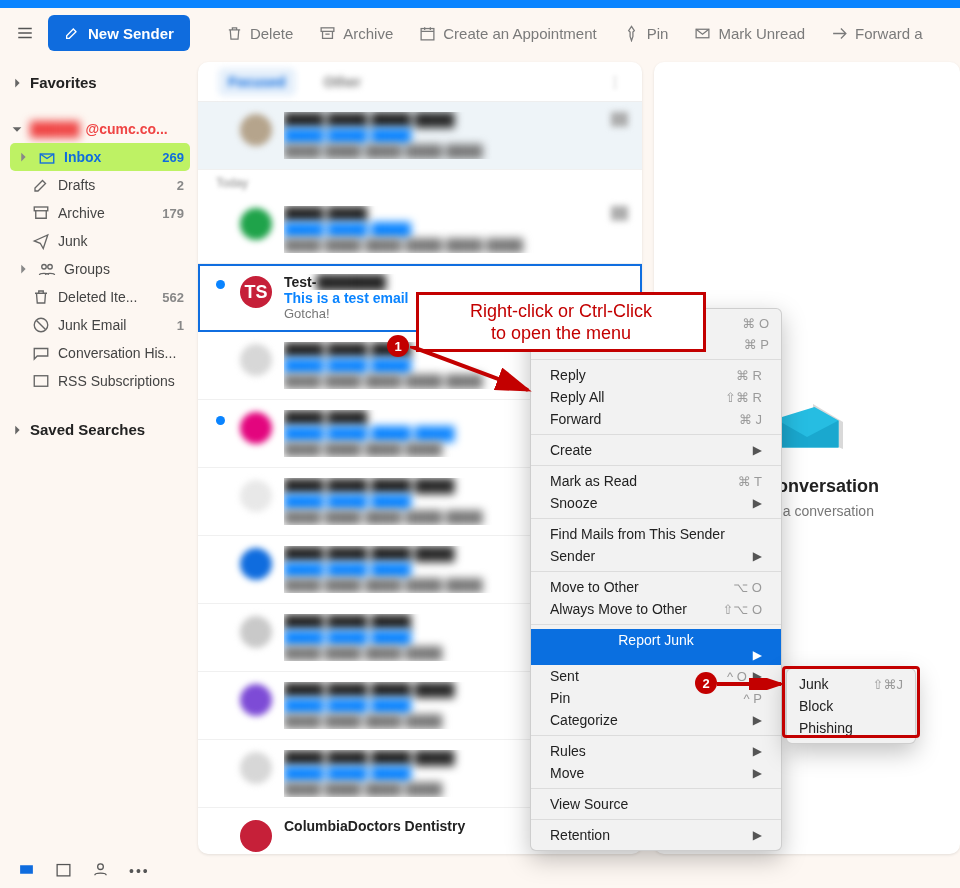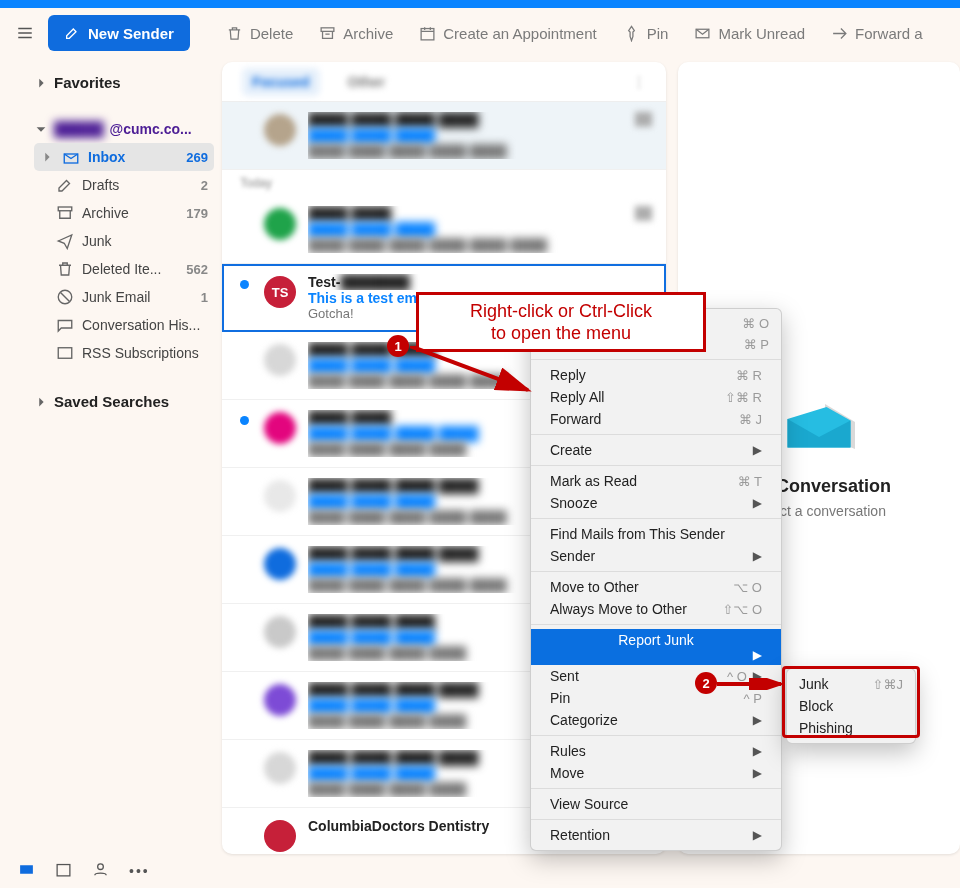--- a/index.html
+++ b/index.html
@@ -5,48 +5,48 @@
   * { box-sizing: border-box; margin: 0; padding: 0; font-family: -apple-system, BlinkMacSystemFont, "Segoe UI", Helvetica, sans-serif; }
   body { width: 960px; height: 888px; overflow: hidden; background: #fdf7f2; font-size: 14px; color: #333; position: relative; }
   .titlebar { height: 8px; background: linear-gradient(#0a84ff,#0a84ff); }
   .toolbar { height: 50px; display: flex; align-items: center; gap: 6px; padding: 0 8px; background: #fdf7f2; }
   .hamburger { width: 34px; height: 34px; display: flex; align-items: center; justify-content: center; color: #555; border-radius: 5px; }
   .hamburger svg { width: 18px; height: 18px; }
   .new-msg { background: #0f6cde; color: #fff; border: none; border-radius: 6px; height: 36px; padding: 0 16px; font-size: 15px; font-weight: 600; display: flex; align-items: center; gap: 8px; cursor: pointer; }
   .tool-btn { display: flex; align-items: center; gap: 7px; padding: 0 10px; height: 36px; color: #7a7a7a; font-size: 15px; cursor: pointer; }
   .tool-btn svg { width: 17px; height: 17px; }
   .tool-gap { width: 14px; }
-  .main { display: flex; height: calc(100% - 58px - 34px); margin-left: 24px; }
+  .main { display: flex; height: calc(100% - 58px - 34px); }
   .sidebar { width: 198px; padding: 10px 8px 0 6px; overflow: hidden; }
   .side-section { display: flex; align-items: center; gap: 6px; padding: 6px 4px; font-weight: 700; font-size: 15px; color: #222; cursor: pointer; }
   .side-section .chev { width: 14px; color: #666; }
   .folder-list { padding-left: 4px; }
   .folder-row { display: flex; align-items: center; gap: 8px; padding: 5px 6px 5px 22px; border-radius: 5px; cursor: pointer; color: #444; position: relative; }
   .folder-row.hasChev { padding-left: 6px; }
   .folder-row .row-chev { width: 14px; color: #888; }
   .folder-row .icon { width: 18px; height: 18px; display: flex; align-items:center; justify-content:center; color: #666; }
   .folder-row .label { flex: 1; overflow: hidden; text-overflow: ellipsis; white-space: nowrap; }
   .folder-row .count { font-size: 13px; color: #888; font-weight: 600; }
-  .folder-row.selected { background: #e5e5e5; }
+  .folder-row.selected { background: #bef264; }
   .folder-row.selected .label, .folder-row.selected .icon, .folder-row.selected .count { color: #0f6cde; font-weight: 600; }
-  .account-head { display:flex;align-items:center;gap:6px;padding:6px 4px;font-weight:700;color:#4c1d95;cursor:pointer; margin-top:18px;}
+  .account-head { display:flex;align-items:center;gap:6px;padding:6px 4px;font-weight:700;color:#ef4444;cursor:pointer; margin-top:18px;}
   .account-head .blur { filter: blur(4px); }
 
   .list-panel { width: 444px; background: #fff; border-radius: 10px; margin-top: 4px; box-shadow: 0 1px 3px rgba(0,0,0,.1); overflow: hidden; position: relative; }
   .filter-tabs { height: 40px; display:flex; align-items:center; gap:18px; padding:0 20px; border-bottom:1px solid #eee; }
   .filter-tab { padding:6px 10px; border-radius: 6px; font-size:14px; font-weight:600; filter: blur(3px); }
   .filter-tab.active { background:#e6f0fb; color:#0f6cde; }
   .filter-tab.other { color:#777; }
   .filter-menu { margin-left:auto; color:#999; filter: blur(2px); }
 
   .msg { display:flex; gap:12px; padding:10px 14px; border-bottom:1px solid #f0f0f0; position:relative; }
   .msg.pinned { background:#eef4f8; }
   .msg .dot-col { width:16px; display:flex; align-items:flex-start; justify-content:center; padding-top:6px; }
   .unread-dot { width:9px; height:9px; border-radius:50%; background:#0a84ff; }
-  .avatar { width:32px; height:32px; border-radius:50%; background:#ccc; margin-top:2px; display:flex; align-items:center; justify-content:center; color:#fff; font-weight:700; font-size:13px; }
+  .avatar { width:32px; height:32px; border-radius:50%; background:#ccc; margin-top:2px; display:flex; align-items:center; justify-content:center; color:#fff; font-weight:700; font-size:18px; }
   .msg-body { flex:1; overflow:hidden; }
   .msg-line1 { font-weight:700; color:#222; white-space:nowrap; overflow:hidden; text-overflow:ellipsis; }
   .msg-line2 { color:#0a84ff; font-weight:600; white-space:nowrap; overflow:hidden; text-overflow:ellipsis; }
   .msg-line3 { color:#777; font-size:13px; white-space:nowrap; overflow:hidden; text-overflow:ellipsis; }
   .blurred .msg-line1, .blurred .msg-line2, .blurred .msg-line3 { filter: blur(4px); }
   .blurred .avatar { filter: blur(3px); }
   .msg .meta { color:#aaa; font-size:12px; filter:blur(3px); }
   .section-head { padding:6px 18px; font-size:12px; color:#888; filter:blur(2px); }
 
   .msg.selected { outline: 2px solid #106ee0; outline-offset:-2px; background:#fff; }
@@ -194,20 +194,33 @@
           <span class="label">Archive</span>
           <span class="count">179</span>
         </div>
         <div class="folder-row">
           <span class="icon">
             <svg viewBox="0 0 24 24" fill="none" stroke="currentColor" stroke-width="1.8">
               <path d="M3 12l18-8-6 18-4-7-8-3z"></path>
             </svg>
           </span>
           <span class="label">Junk</span>
+        </div>
+        <div class="folder-row hasChev">
+          <svg class="row-chev" viewBox="0 0 16 16" fill="currentColor">
+            <path d="M6 3l5 5-5 5z"></path>
+          </svg>
+          <span class="icon">
+            <svg viewBox="0 0 24 24" fill="none" stroke="currentColor" stroke-width="1.8">
+              <circle cx="8" cy="9" r="3"></circle>
+              <circle cx="16" cy="9" r="3"></circle>
+              <path d="M2 20c0-3 12-3 12 0M10 20c0-3 12-3 12 0"></path>
+            </svg>
+          </span>
+          <span class="label">Groups</span>
         </div>
         <div class="folder-row">
           <span class="icon">
             <svg viewBox="0 0 24 24" fill="none" stroke="currentColor" stroke-width="1.8">
               <path d="M4 7h16M9 7V4h6v3M6 7l1 13h10l1-13"></path>
             </svg>
           </span>
           <span class="label">Deleted Ite...</span>
           <span class="count">562</span>
         </div>

